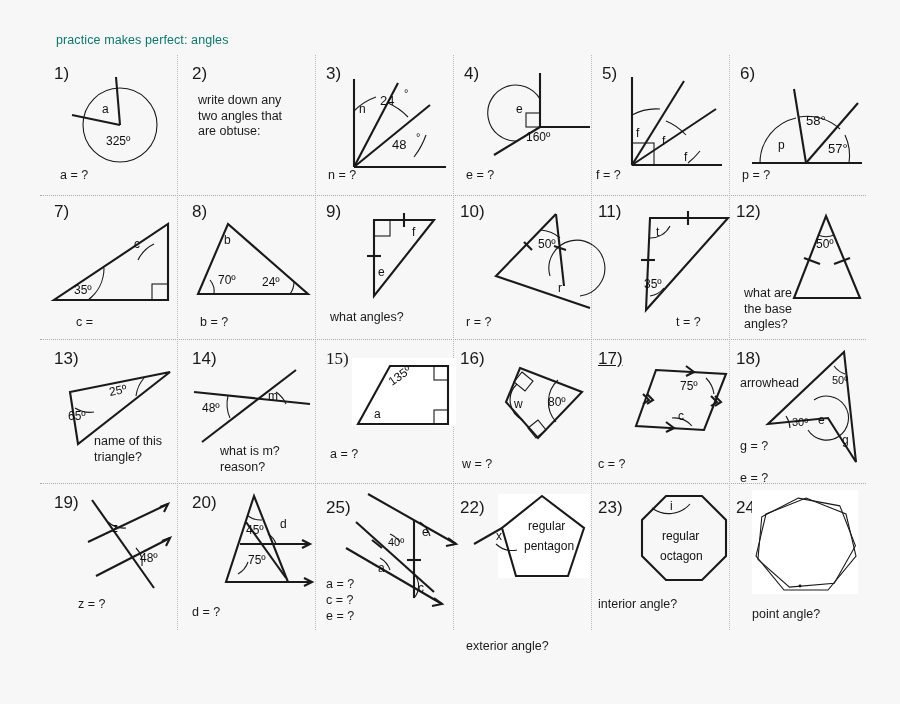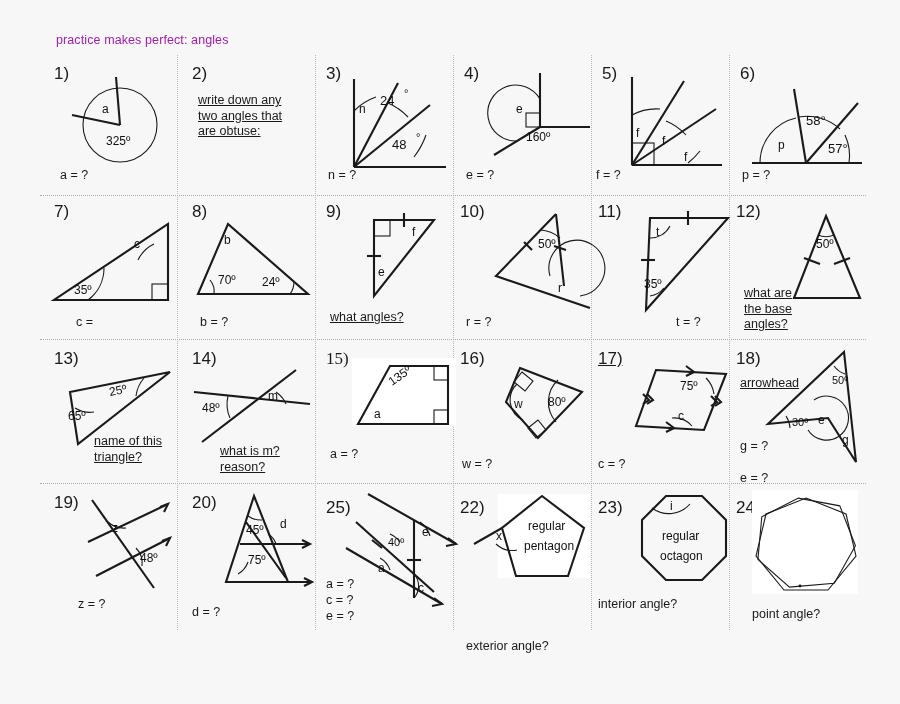--- a/index.html
+++ b/index.html
@@ -17,21 +17,21 @@
     position: absolute;
     left: 0; top: 0;
     width: 900px; height: 704px;
     background: #f7f7f7;
   }
   #title {
     position: absolute;
     left: 56px; top: 33px;
     font-size: 12.5px;
     letter-spacing: 0.1px;
-    color: #a21caf;
+    color: #0f766e;
     white-space: nowrap;
   }
   .grid {
     position: absolute;
     left: 40px; top: 55px;
     width: 826px; height: 575px;
   }
   .cell {
     position: absolute;
     box-sizing: border-box;
@@ -48,21 +48,20 @@
     position: absolute;
     font-size: 17px;
     color: #1a1a1a;
   }
   .qtext {
     position: absolute;
     font-size: 12.5px;
     line-height: 15.5px;
     color: #1a1a1a;
     white-space: pre-line;
-    text-decoration: underline;
   }
   .ans {
     position: absolute;
     font-size: 12.5px;
     color: #1a1a1a;
     white-space: pre-line;
     line-height: 16px;
   }
   .fig {
     position: absolute;

